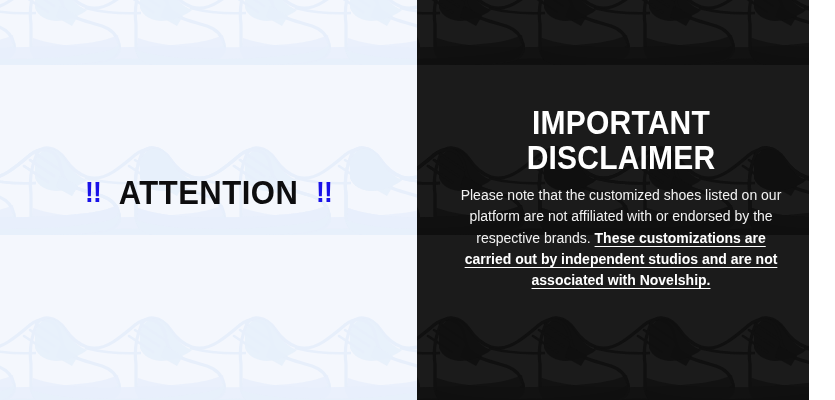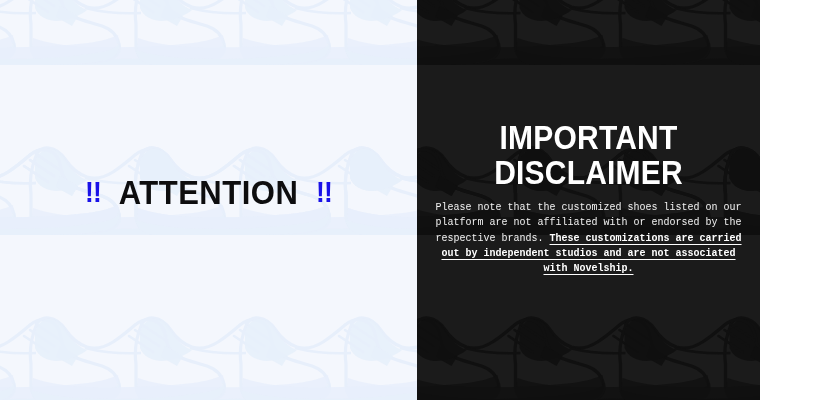--- a/index.html
+++ b/index.html
@@ -23,22 +23,23 @@
     overflow: hidden;
     display: flex;
     align-items: center;
     justify-content: center;
   }
   .panel-left {
     width: 417px;
     background: #f4f7fd;
   }
   .panel-right {
-    width: 343px;
+    width: 376px;
     background: #737373;
+    padding-left: 16px;
   }
 
   
   .pattern {
     position: absolute;
     inset: -40px -40px -40px -40px;
     pointer-events: none;
   }
   .pattern svg { display: block; width: 100%; height: 100%; }
 
@@ -95,24 +96,24 @@
     margin: 0 auto;
     max-width: 312px;
     font-size: 13.2px;
     line-height: 1.55;
     color: #2a2a2e;
     font-family: "Liberation Sans", sans-serif;
   }
   .body-right {
     margin: 0 auto;
     max-width: 322px;
-    font-size: 10px;
+    font-size: 14px;
     line-height: 1.52;
     color: #f2f2f2;
-    font-family: Liberation Mono, monospace;
+    font-family: Liberation Sans, sans-serif;
   }
   .emph {
     font-weight: 700;
     text-decoration: underline;
     text-underline-offset: 2.5px;
   }
   .emph-left { color: #151518; }
   .emph-right { color: #ffffff; }
 </style>
 </head>

